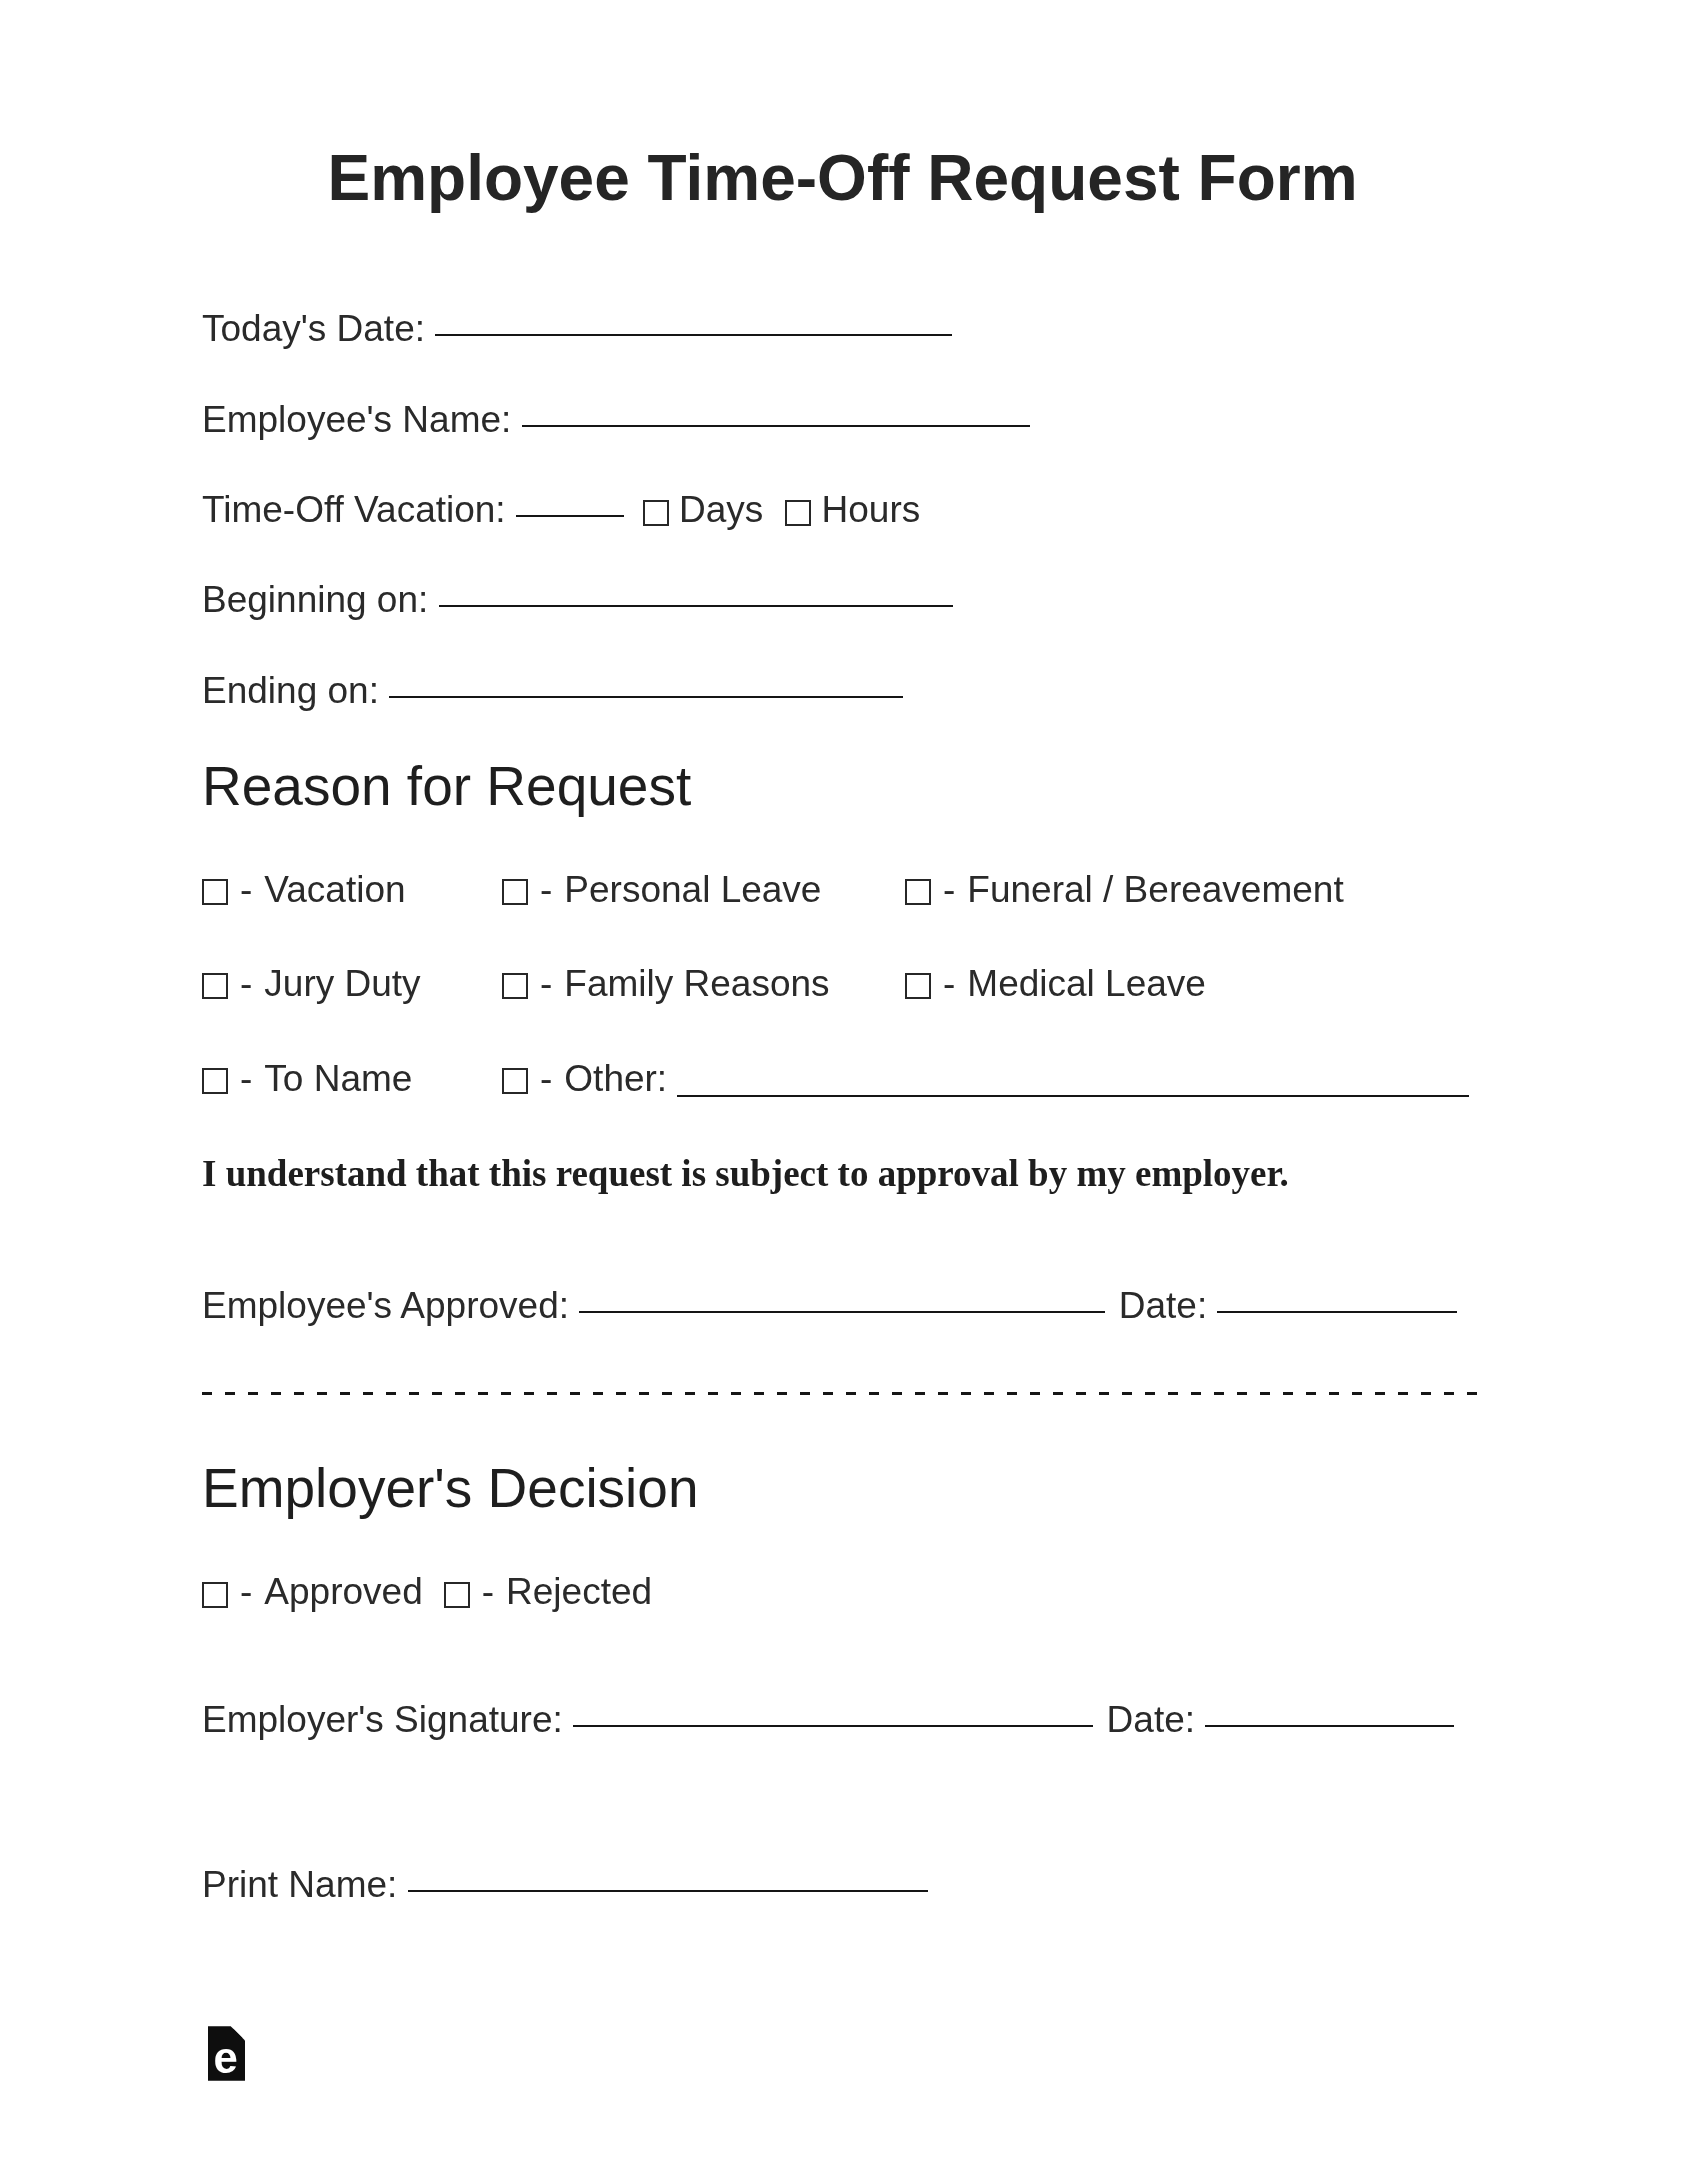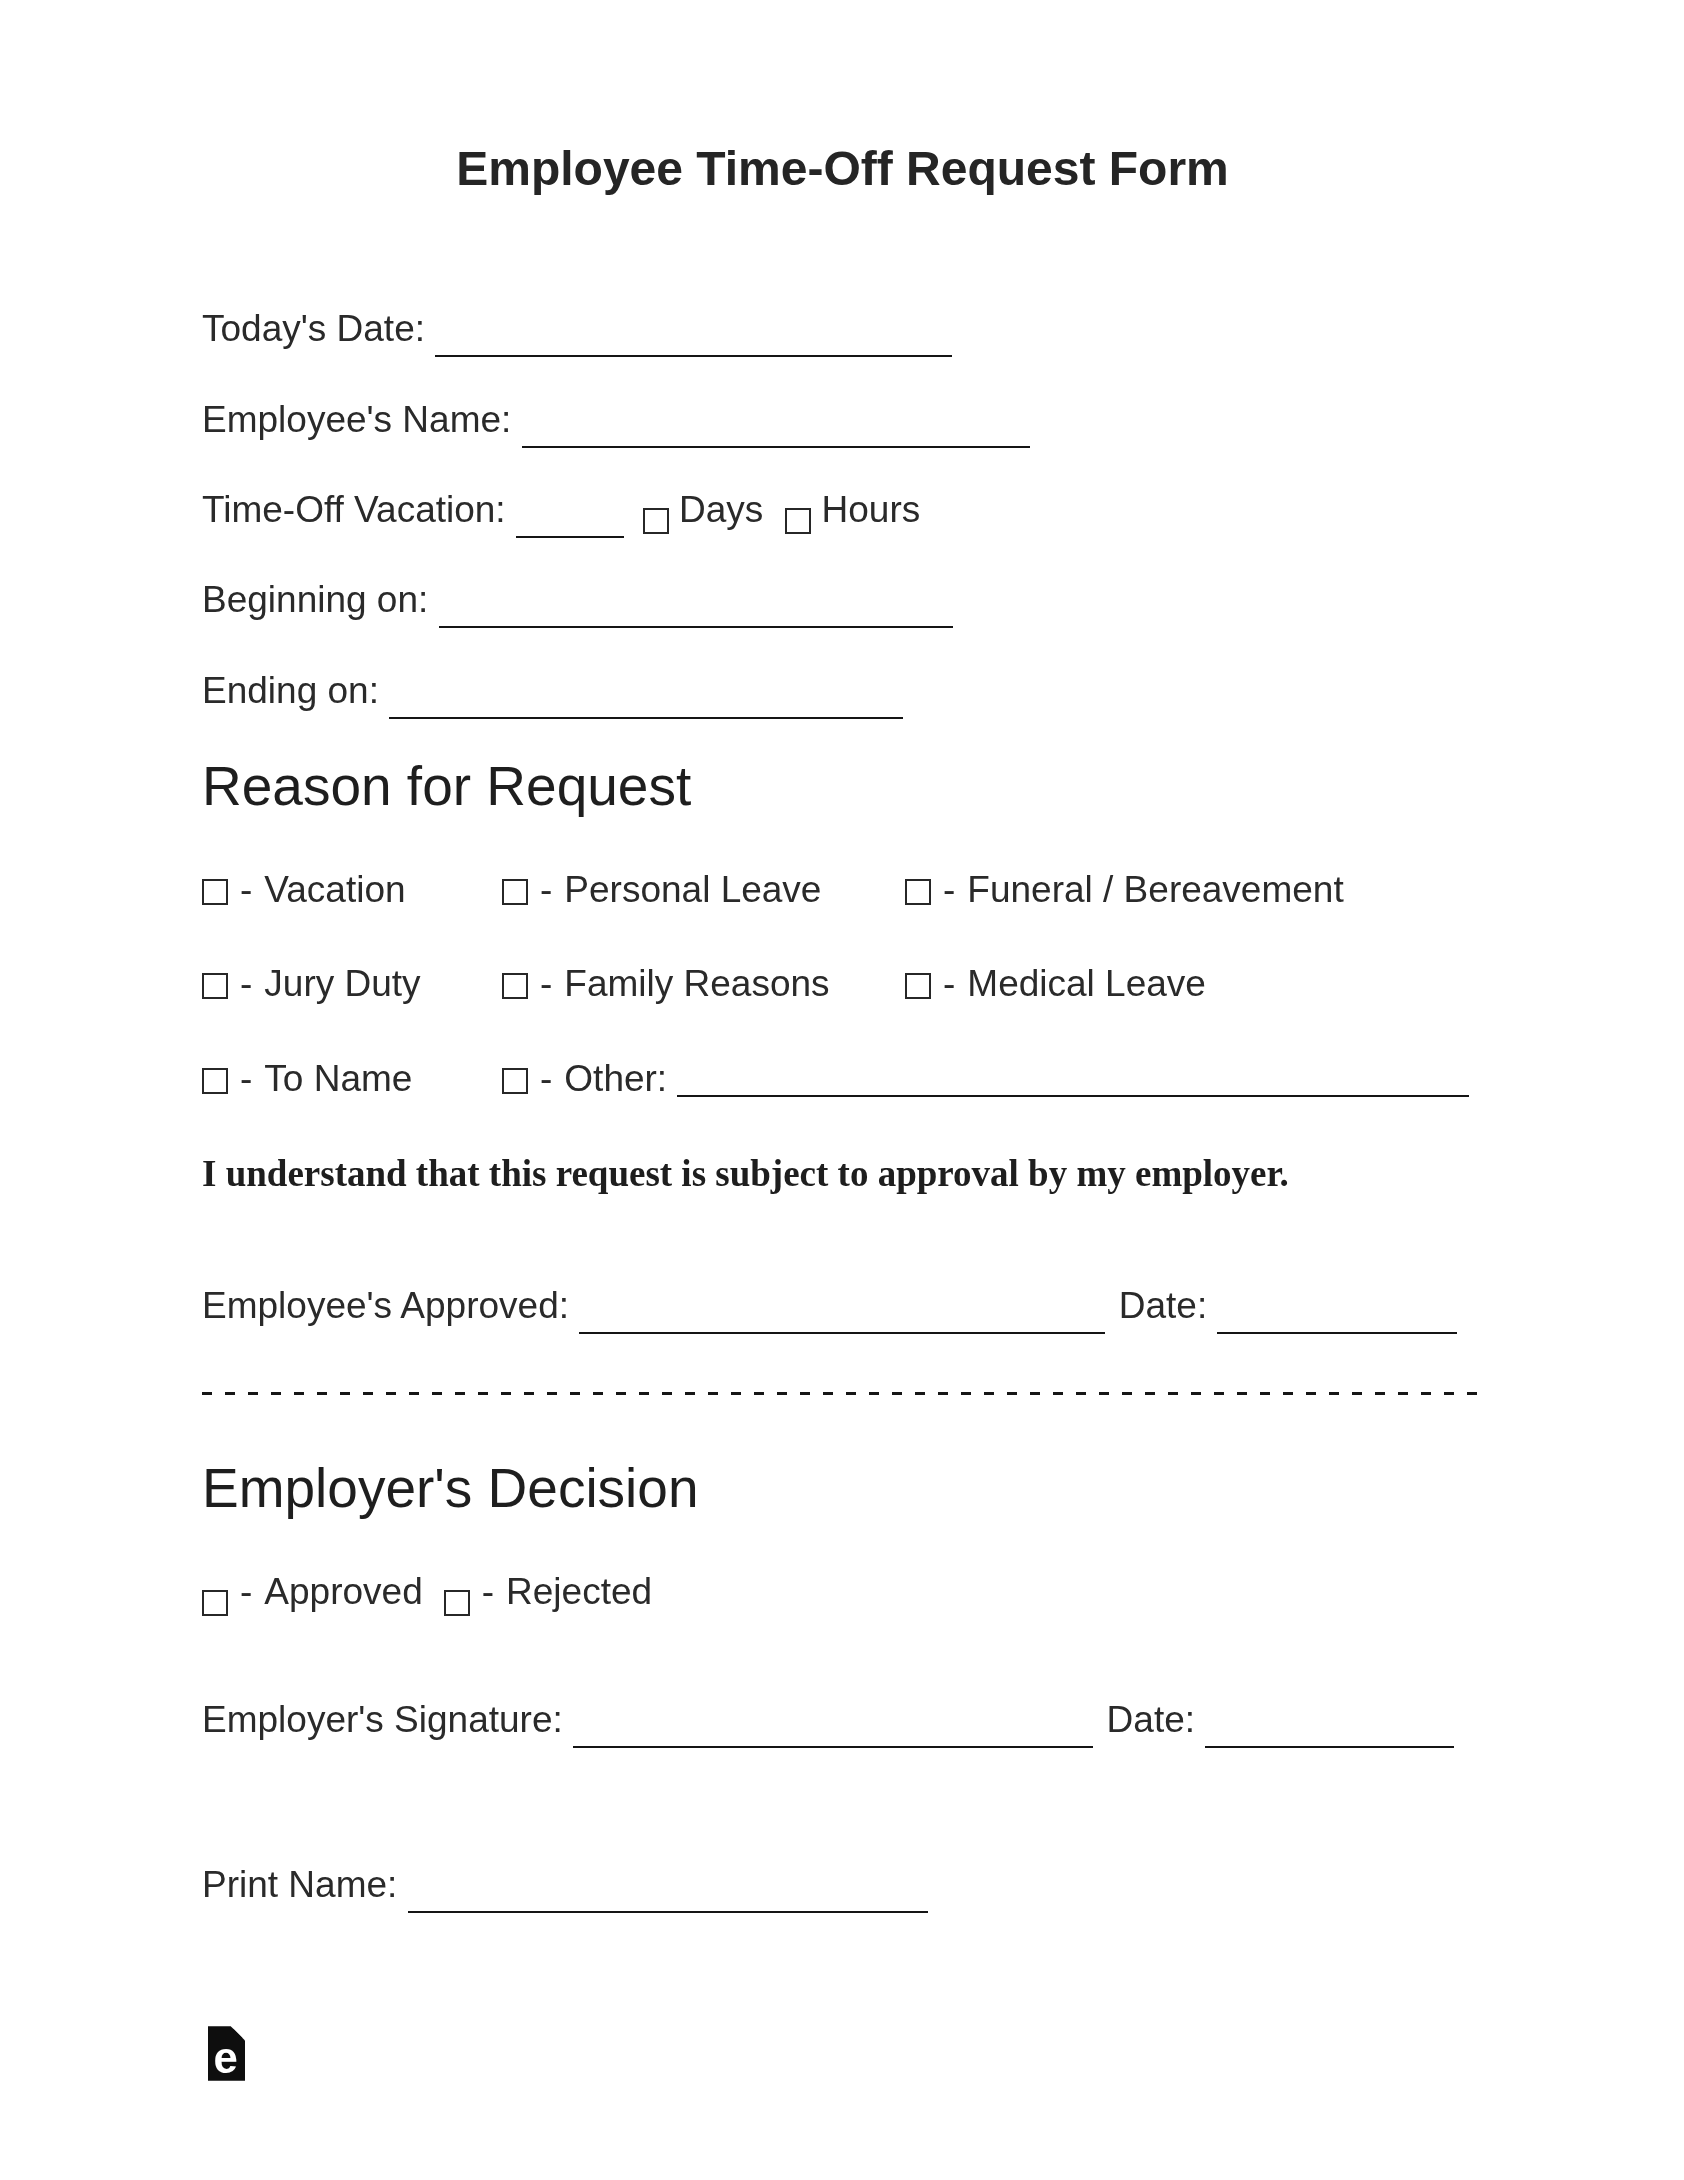--- a/index.html
+++ b/index.html
@@ -6,28 +6,28 @@
   .page{
     position:relative;
     width:1685px;height:2181px;
     background:#ffffff;
     font-family:"Liberation Sans", sans-serif;
     color:#2a2a2a;
     overflow:hidden;
   }
   .row{
     position:absolute;left:202px;
-    display:flex;align-items:flex-end;
+    display:flex;align-items:center;
     white-space:nowrap;
     font-size:37px;line-height:1.15;
   }
   .title{
     position:absolute;top:143px;left:0;width:100%;
     text-align:center;
-    font-size:48px;font-weight:bold;color:#252525;
+    font-size:64px;font-weight:bold;color:#252525;
     letter-spacing:0px;line-height:1.1;
   }
   .h2{
     position:absolute;left:202px;
     font-size:55px;font-weight:normal;color:#1e1e1e;
     line-height:1.1;
   }
   .lbl{color:#2a2a2a;}
   .blank{
     display:inline-block;height:0;

